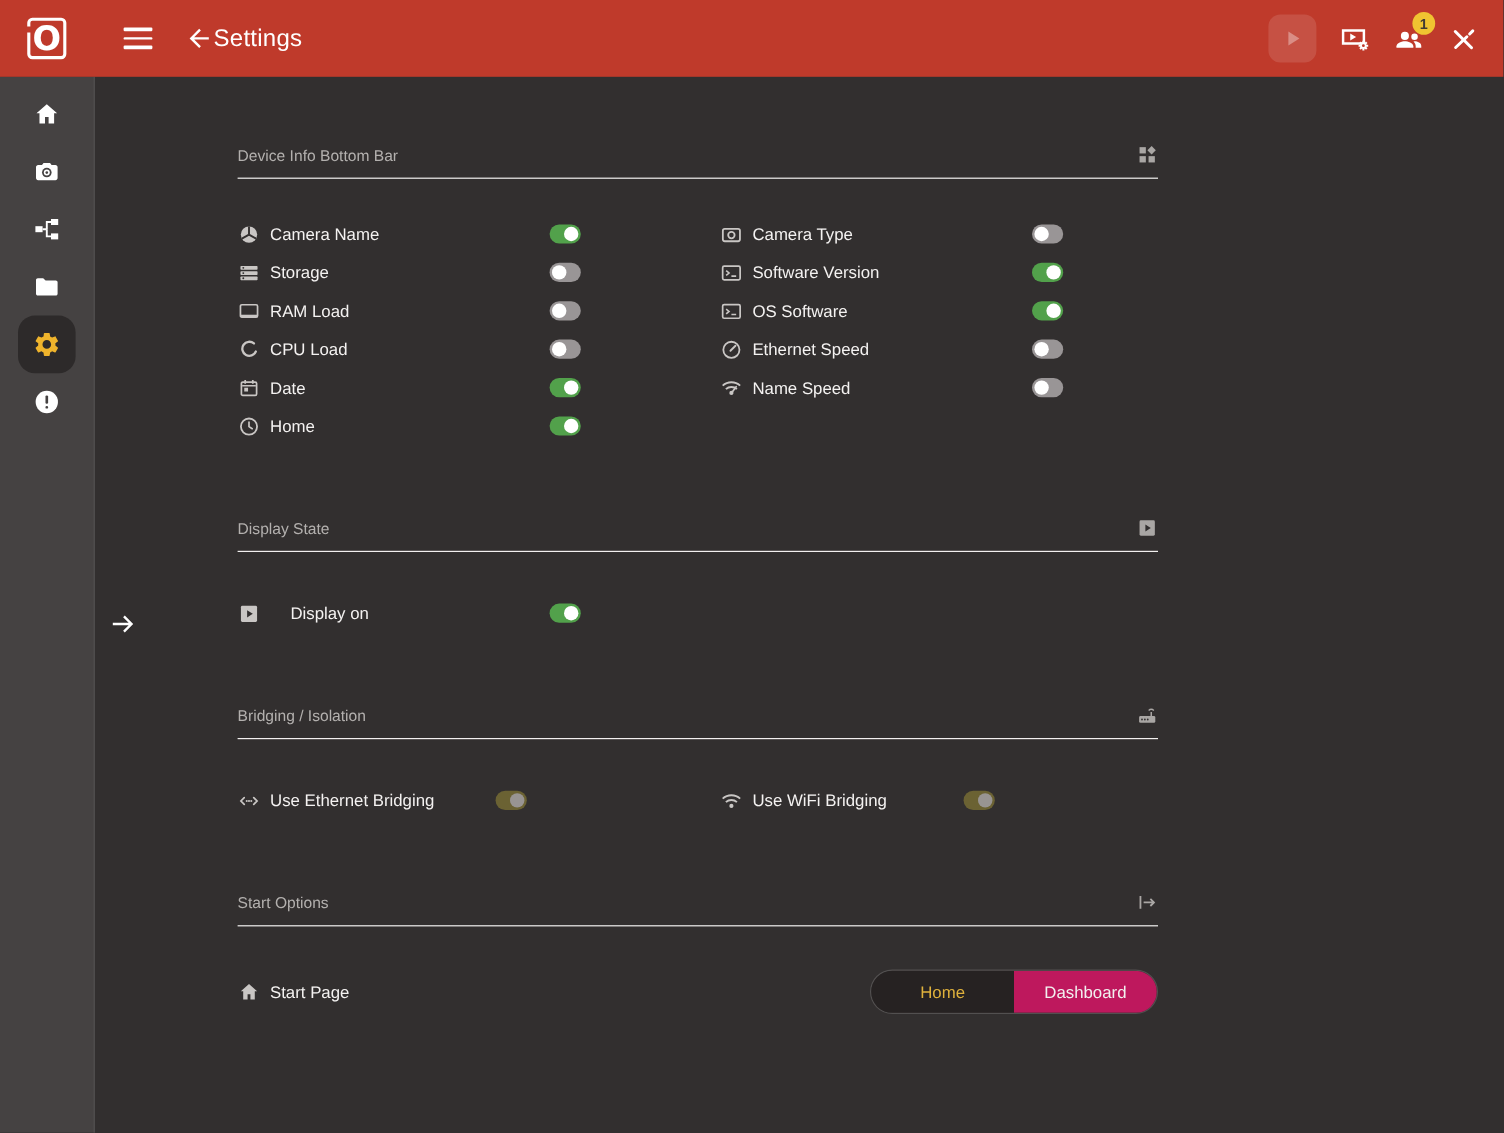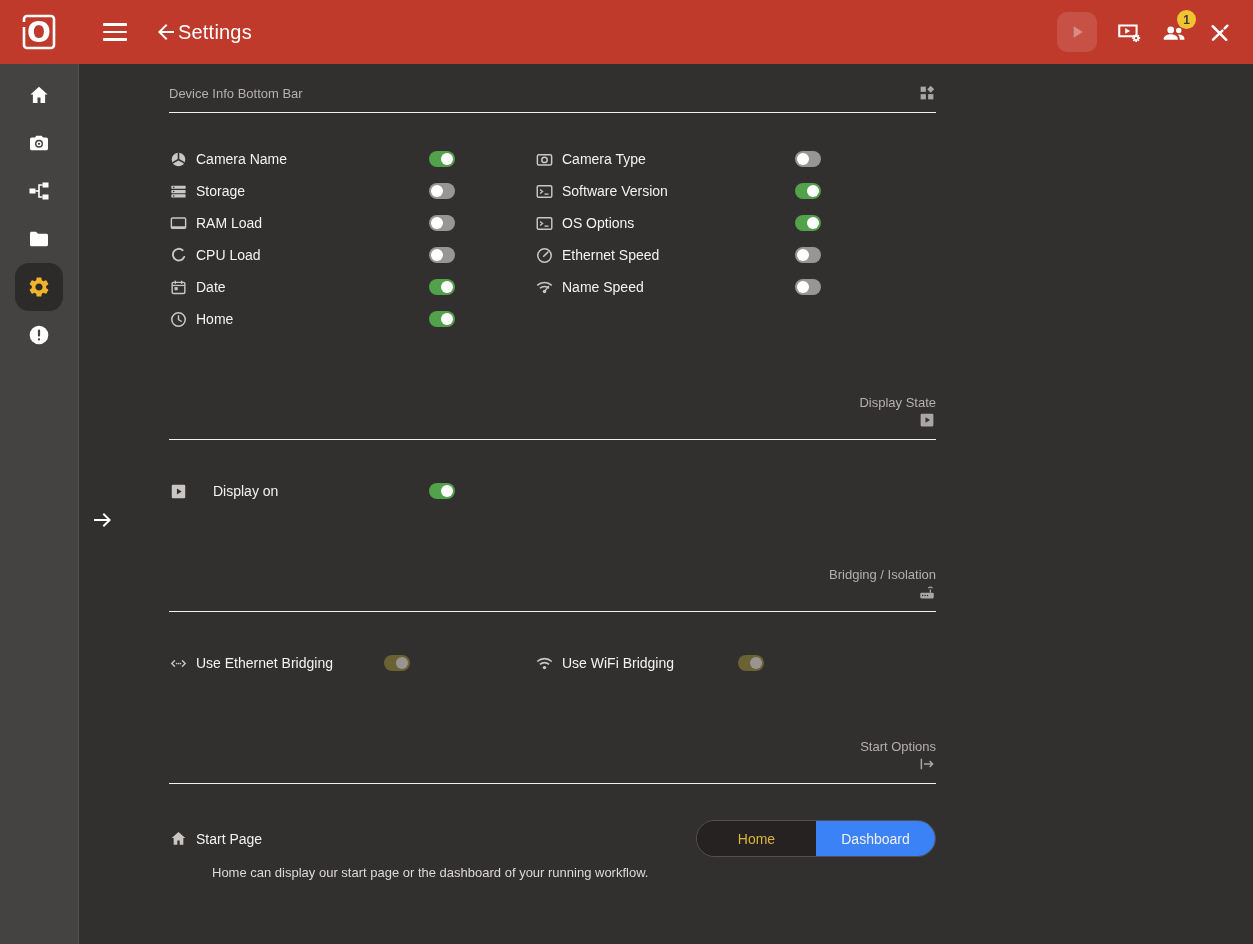--- a/index.html
+++ b/index.html
@@ -34,54 +34,54 @@
   
   .sidebar{
     position:absolute;top:64px;left:0;width:78px;bottom:0;background:#454242;
     border-right:1px solid #535050;display:flex;flex-direction:column;align-items:center;z-index:4;
   }
   .side-item{width:48px;height:48px;display:flex;align-items:center;justify-content:center;cursor:pointer;flex:none;}
   .side-item.first{margin-top:7px;}
   .side-item.selected{background:#2d2a2a;border-radius:14px;}
   
   .content{position:absolute;top:64px;left:79px;right:0;bottom:0;background:#322f2f;}
-  .column{width:767px;margin-left:90px;padding-top:20px;}
+  .column{width:767px;margin-left:119px;padding-top:56px;}
   .section-head{
     display:flex;align-items:flex-end;justify-content:space-between;
     border-bottom:1px solid #f2f0ef;padding-bottom:10px;
   }
   .section-title{color:#b3b0ae;font-size:13px;line-height:16px;}
   .section-icon{width:18px;height:18px;}
-  .rows-grid{display:grid;grid-template-columns:286px 286px;column-gap:80px;margin-top:30px;}
+  .rows-grid{display:grid;grid-template-columns:286px 286px;column-gap:116px;margin-top:30px;}
   .row{height:32px;display:flex;align-items:center;position:relative;}
   .row .ic{width:19px;height:19px;flex:none;}
   .row-label{color:#f4f2f1;font-size:14px;font-weight:500;margin-left:8px;white-space:nowrap;}
   
   .toggle{width:26px;height:16px;border-radius:8px;position:relative;cursor:pointer;flex:none;}
   .toggle .knob{position:absolute;top:2px;width:12px;height:12px;border-radius:50%;background:#fff;}
   .toggle.on{background:#52a14b;}
   .toggle.on .knob{right:2px;}
   .toggle.off{background:#999596;}
   .toggle.off .knob{left:2px;}
   .toggle.end{margin-left:auto;}
   .toggle.disabled{background:#6b6233;}
   .toggle.disabled .knob{background:#989492;right:2px;}
   .toggle.abs1{position:absolute;left:215px;}
   .toggle.abs2{position:absolute;left:203px;}
   .single-row{width:286px;margin-top:35px;gap:17px;}
-  .gap-head{margin-top:60px;flex-direction:column;}
+  .gap-head{margin-top:60px;}
   
   .start-row{margin-top:36px;display:flex;align-items:center;height:37px;}
   .seg-control{
     margin-left:auto;width:240px;height:37px;border-radius:18.5px;display:flex;overflow:hidden;
     border:1px solid rgba(255,255,255,0.16);box-sizing:border-box;cursor:pointer;text-align:center;
   }
   .seg{flex:1;display:flex;align-items:center;justify-content:center;font-size:14px;}
   .seg.selected{background:#262222;color:#dfb13c;}
-  .seg.normal{background:#3b82f6;color:#f2f0ef;}
+  .seg.normal{background:#be185d;color:#f2f0ef;}
   .start-desc{color:#dcd9d7;font-size:13px;margin-top:8px;padding-left:43px;}
   
   .expand-arrow{position:absolute;left:11px;top:444px;width:24px;height:24px;cursor:pointer;}
   svg{display:block;}
 </style>
 </head>
 <body>
 
 <div class="topbar">
   <div class="logo-box">
@@ -279,21 +279,21 @@
             <div class="knob"></div>
           </div>
       </div>
 
       <div class="row">
         <svg class="ic" viewBox="0 0 24 24">
           <rect x="2.8" y="4.8" width="18.4" height="14.4" rx="1.6" fill="none" stroke="#c9c6c4" stroke-width="1.8"></rect>
           <path d="M6.5 9.5 9.5 12l-3 2.5" fill="none" stroke="#c9c6c4" stroke-width="1.7"></path>
           <line x1="12" y1="15.3" x2="17" y2="15.3" stroke="#c9c6c4" stroke-width="1.7"></line>
         </svg>
-        <span class="row-label">OS Options</span>
+        <span class="row-label">OS Software</span>
         <div class="toggle on end">
             <div class="knob"></div>
           </div>
       </div>
       <div class="row">
         <svg class="ic" viewBox="0 0 24 24">
           <path d="M19.2 13.8a7.4 7.4 0 1 1-2-8.5" fill="none" stroke="#c9c6c4" stroke-width="2.4" stroke-linecap="round"></path>
         </svg>
         <span class="row-label">CPU Load</span>
         <div class="toggle off end">
@@ -419,16 +419,15 @@
     <div class="start-row">
       <svg class="ic" width="19" height="19" viewBox="0 0 24 24">
         <path d="M12 3.8 3.4 11.4h2.5V20h4.6v-5.4h3v5.4h4.6v-8.6h2.5z" fill="#c9c6c4"></path>
       </svg>
       <span class="row-label">Start Page</span>
       <div class="seg-control">
         <div class="seg selected">Home</div>
         <div class="seg normal">Dashboard</div>
       </div>
     </div>
-    <div class="start-desc">Home can display our start page or the dashboard of your running workflow.</div>
 
   </div>
 </div>
 
 </body></html>

